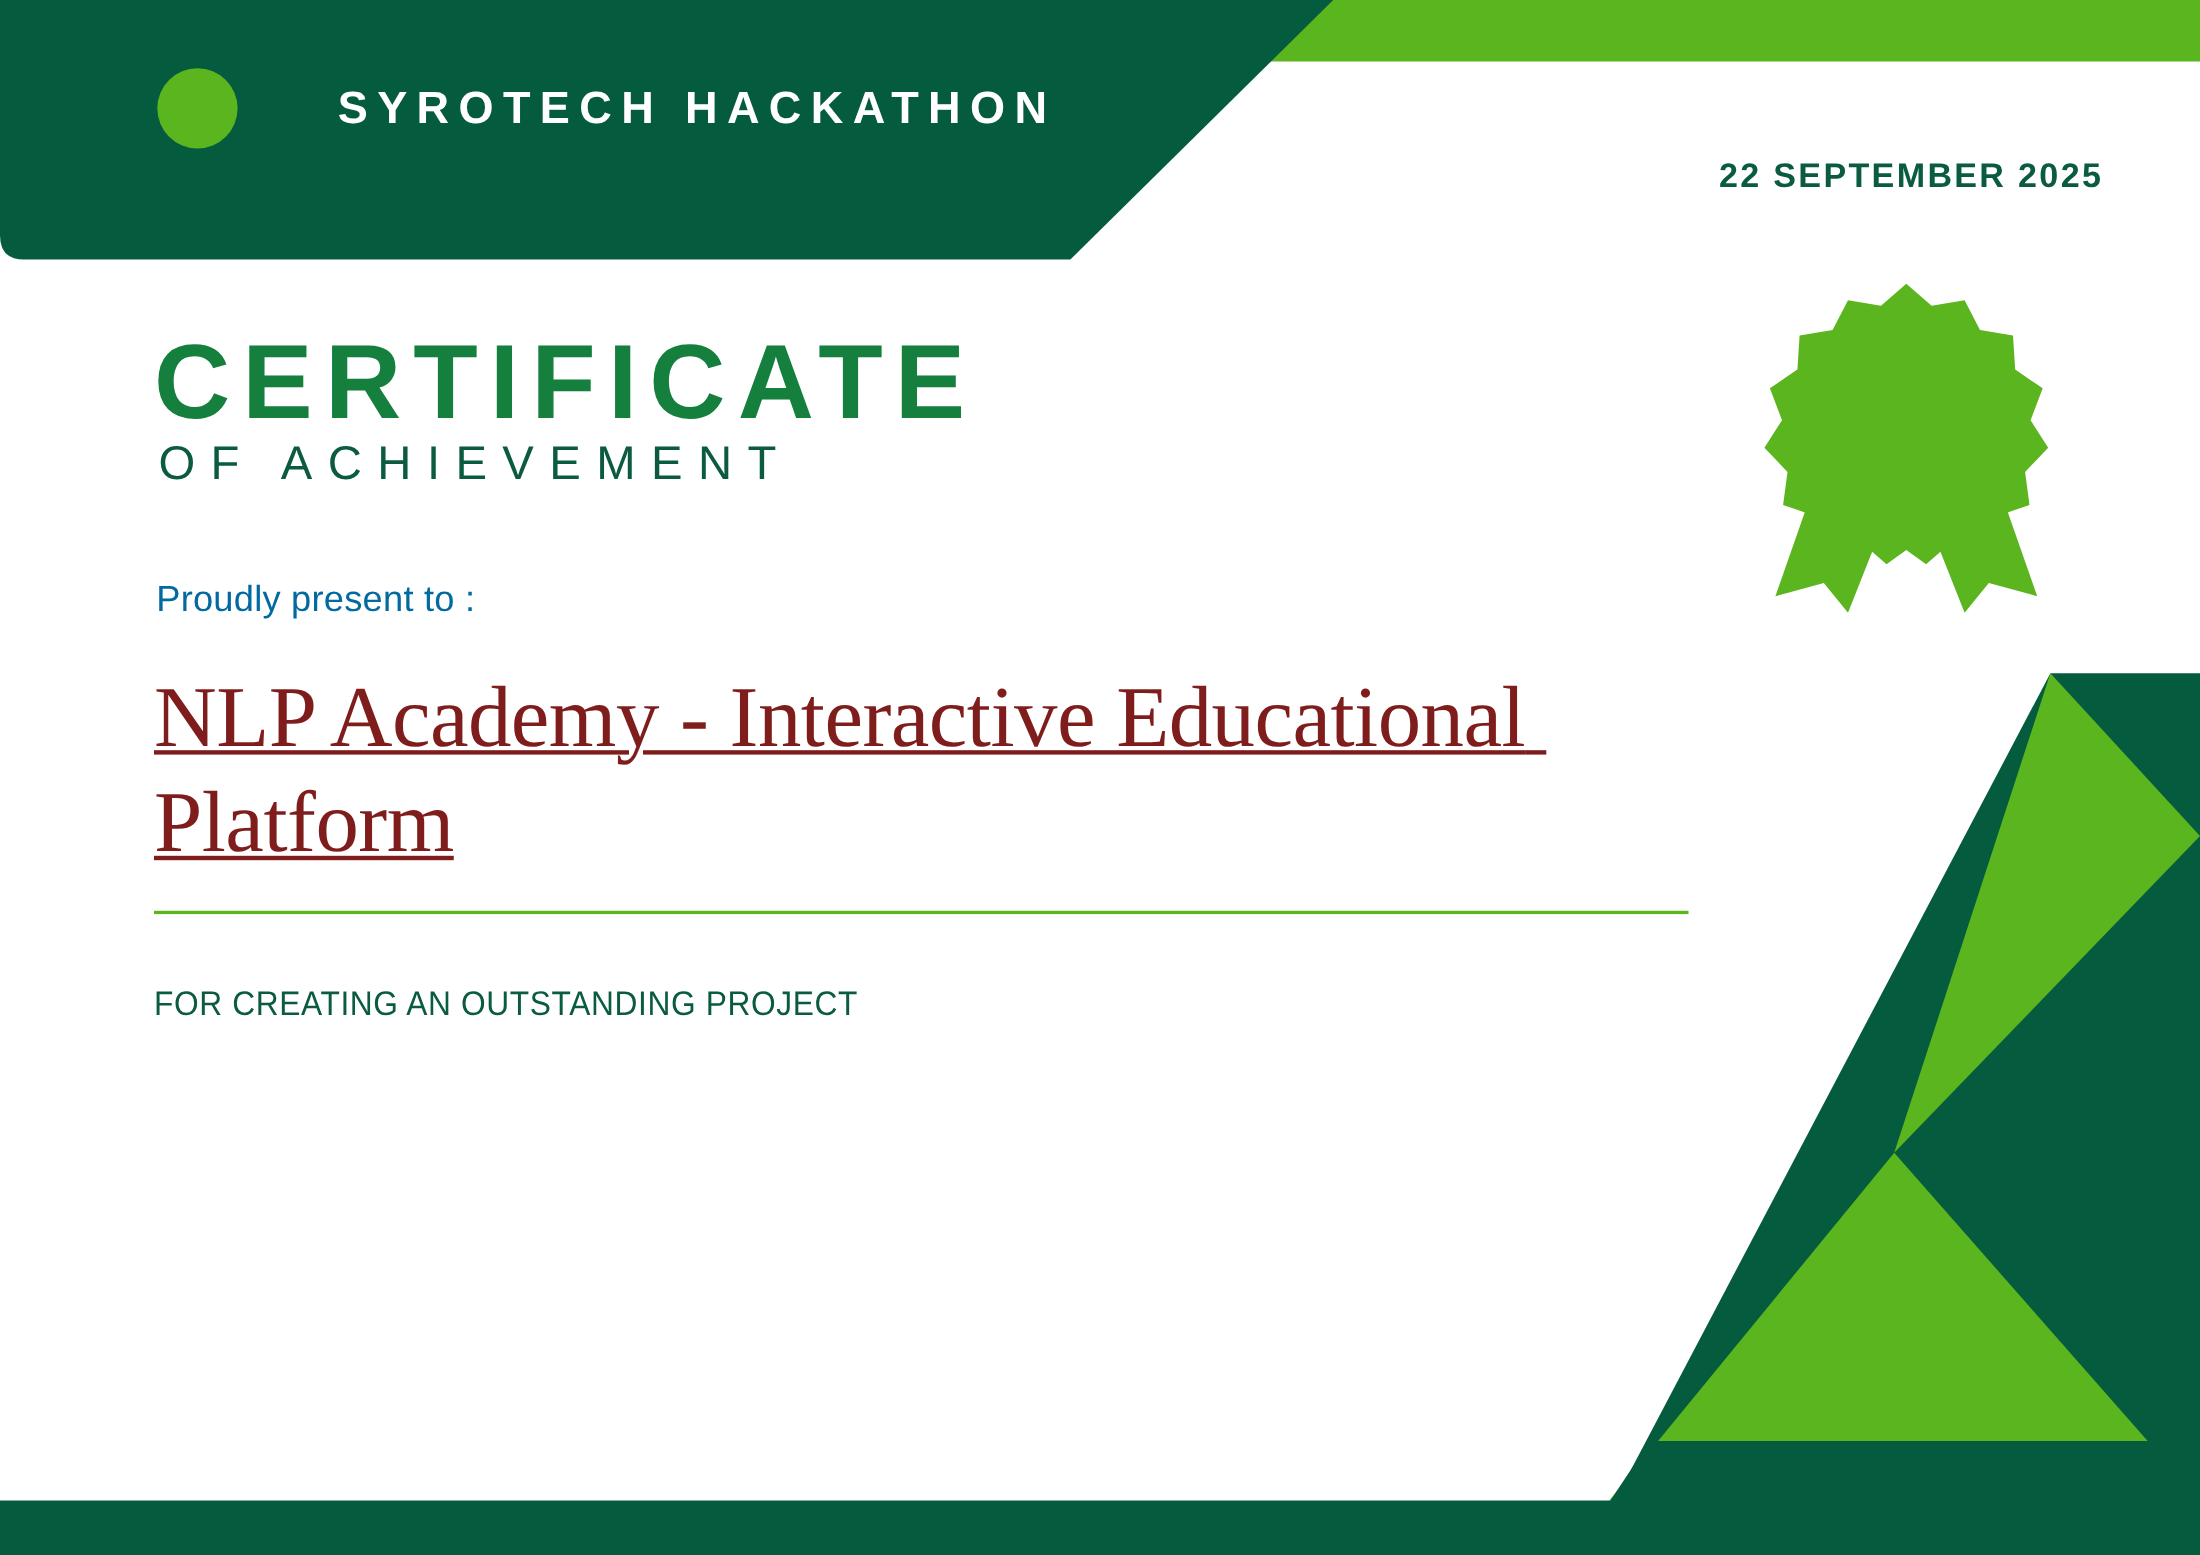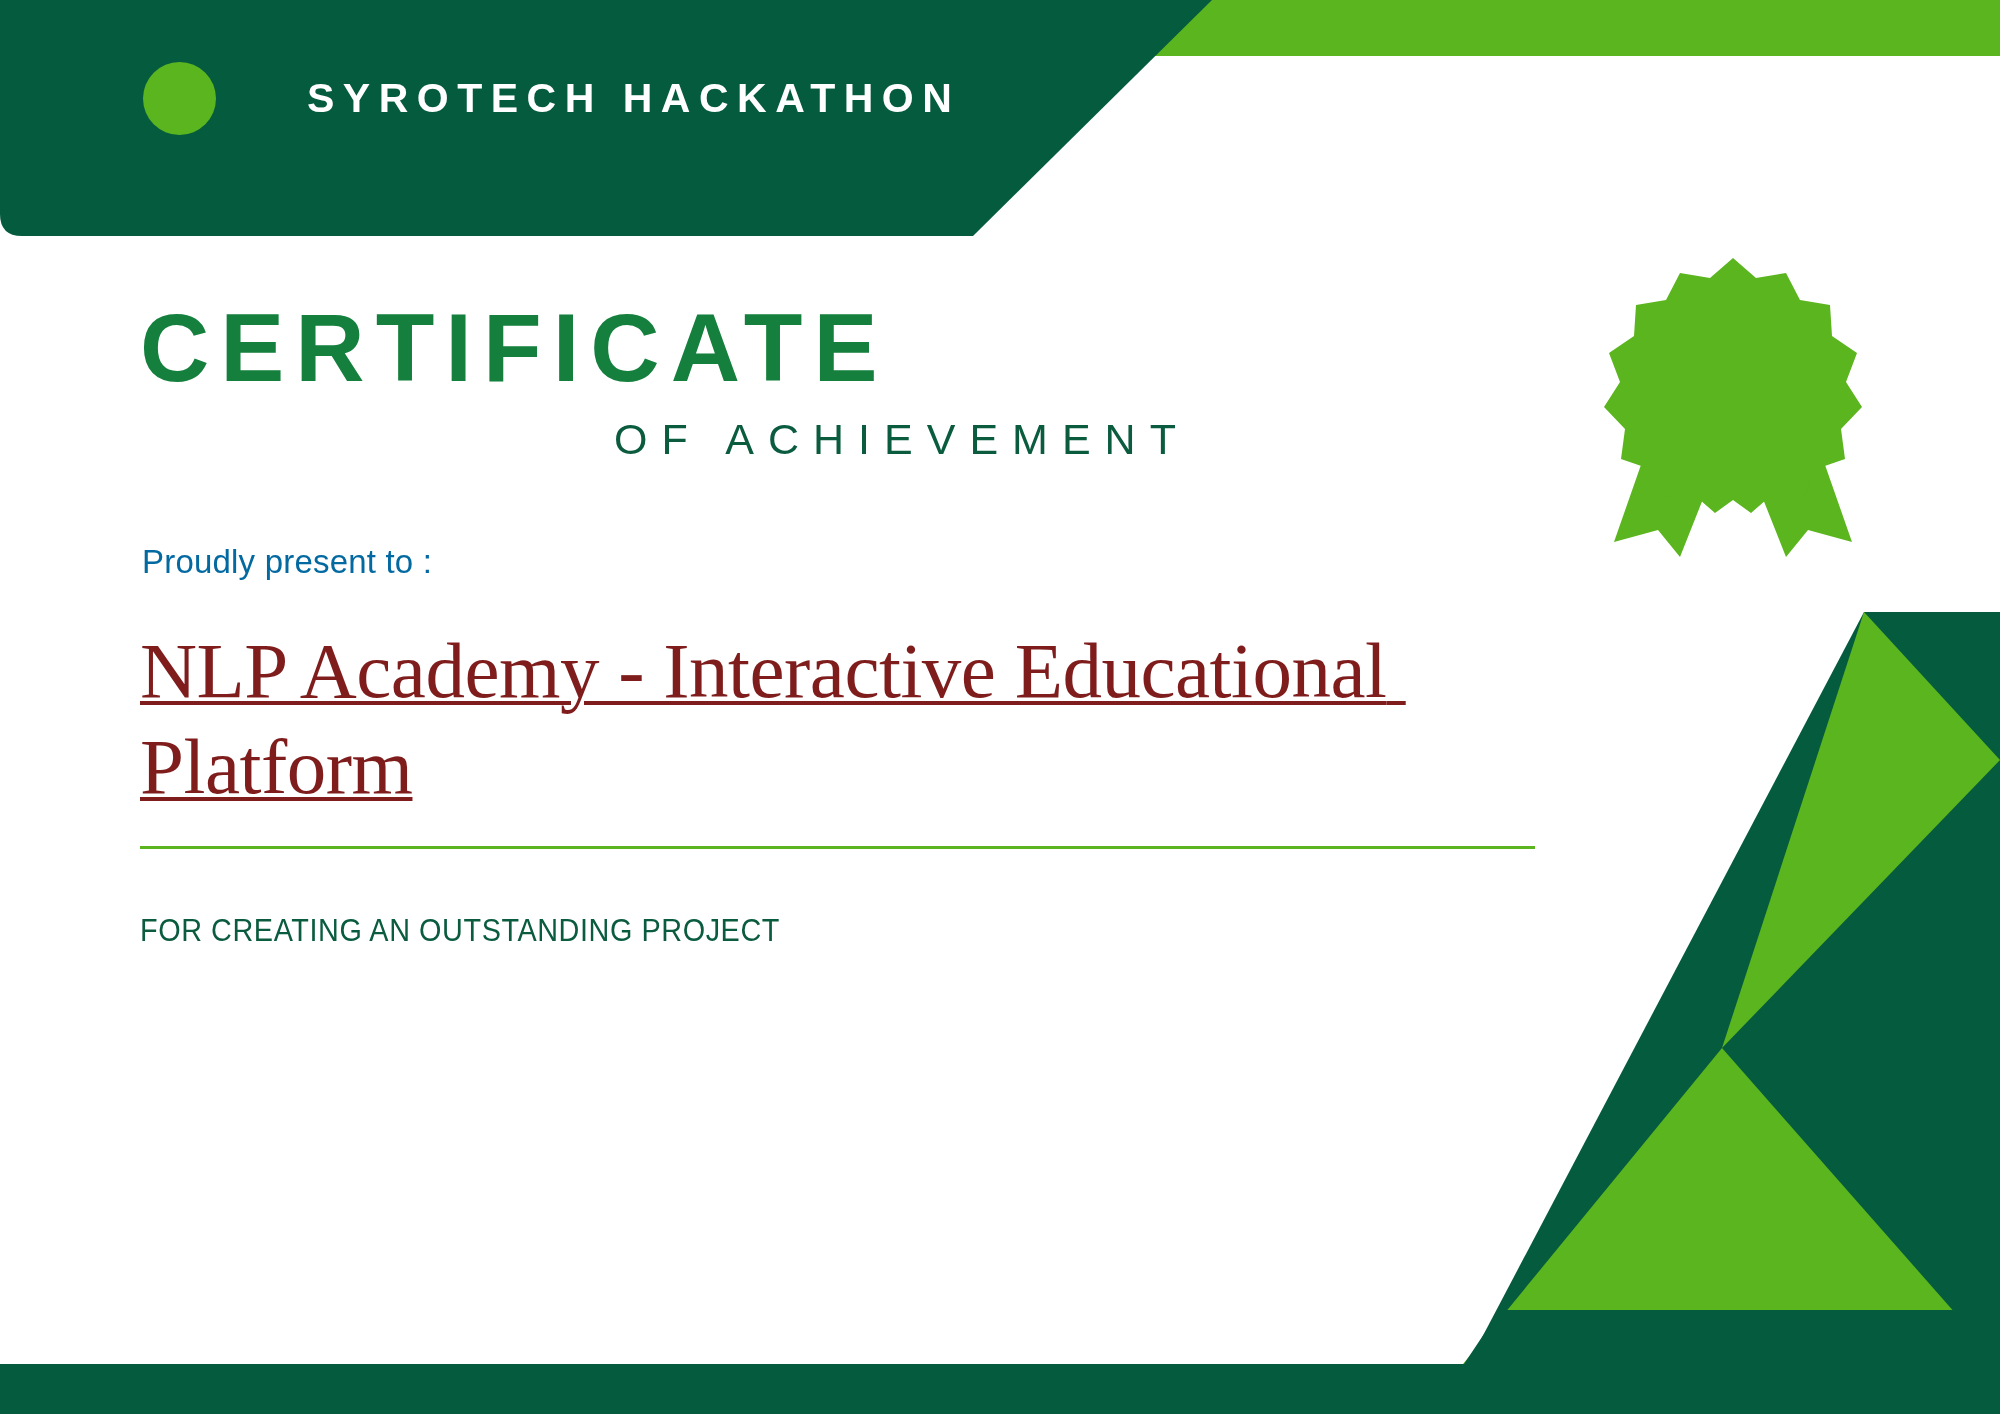--- a/index.html
+++ b/index.html
@@ -86,23 +86,22 @@
     font-size: 96px;
     letter-spacing: 11px;
     line-height: 1.0;
     margin: 0;
   }
   #cert-subtitle {
     color: #0B5C3F;
     font-size: 43px;
     font-weight: 400;
     letter-spacing: 14px;
-    margin: 22px 0 0 4px;
+    margin: 4px 0 0 4px;
     line-height: 1.0;
-    text-align: center;
   }
   #present-label {
     color: #0369a1;
     font-size: 33px;
     font-weight: 400;
     margin: 82px 0 0 2px;
     letter-spacing: 0.2px;
   }
   #recipient-block {
     margin-top: 42px;
@@ -163,20 +162,21 @@
     <polygon points="1722,1048 2000,1364 1463,1364" fill="#5BB51E"></polygon>
 
     <polygon points="0,1364 1464,1364 1500,1310 2000,1310 2000,1414 0,1414" fill="#055B3E"></polygon>
   </svg>
 
   <div id="header-brand">
     <div id="brand-dot"></div>
     <div id="brand-title">SYROTECH HACKATHON</div>
   </div>
 
+  <div id="event-date">22 SEPTEMBER 2025</div>
 
   <svg id="award-badge" viewBox="0 0 274 305">
 
     <path d="M60 170 L18 290 L62 278 L84 305 L126 199 Z" fill="#5BB51E"></path>
     <path d="M214 170 L256 290 L212 278 L190 305 L148 199 Z" fill="#5BB51E"></path>
 
     <path d="M52 150 L222 150 L222 208 Q176 232 137 210 Q98 232 52 208 Z" fill="#ffffff"></path>
 
     <path fill="#5BB51E" d="
       M137 6

